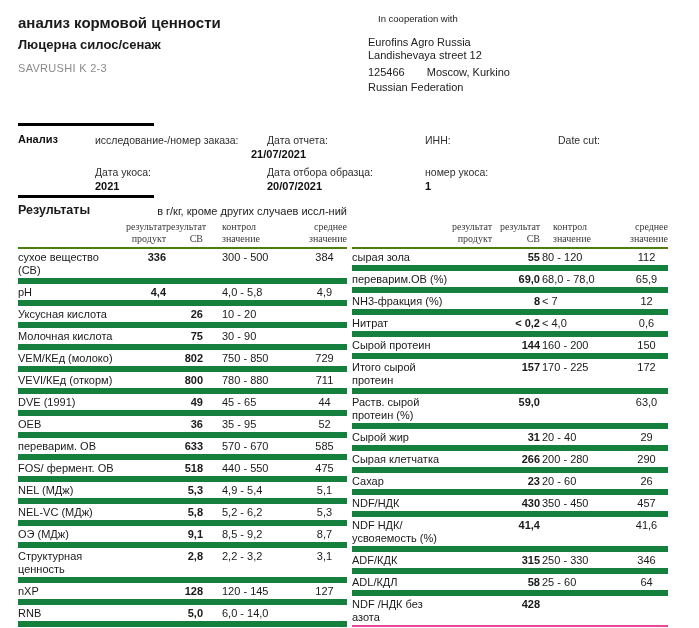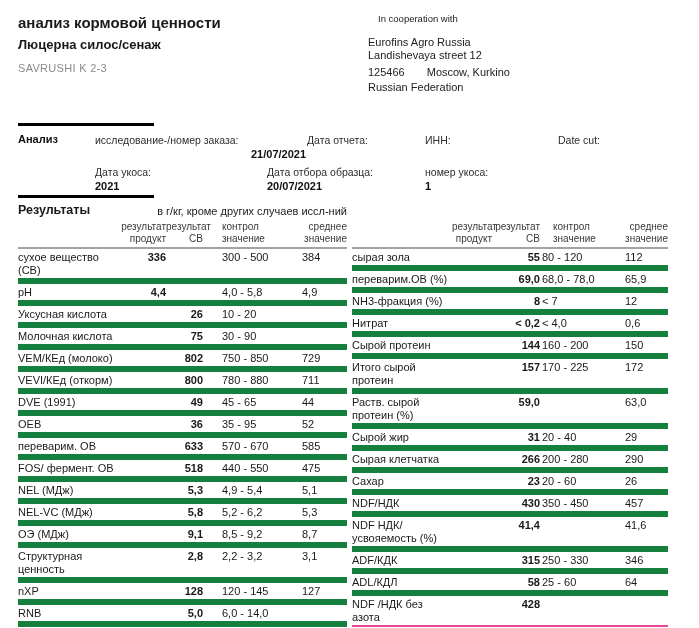--- a/index.html
+++ b/index.html
@@ -11,27 +11,27 @@
   .sample{font-size:11px;color:#8a8a8a;letter-spacing:.3px;}
   .coop{font-size:9.5px;color:#222;}
   .addr{font-size:11px;color:#222;}
   .bar{height:3px;background:#000;}
   .flbl{font-size:10.5px;color:#2e2e2e;}
   .fval{font-size:11px;font-weight:bold;color:#111;}
   .sec-title{font-size:12.5px;font-weight:bold;}
   .units{font-size:11px;color:#222;text-align:right;}
   table{border-collapse:collapse;table-layout:fixed;font-size:11px;color:#1a1a1a;}
   thead td{font-size:10px;color:#3a3a3a;vertical-align:bottom;padding:0 0 2px 0;line-height:12px;}
-  thead tr{border-bottom:2px solid #a3a3a3;}
+  thead tr{border-bottom:2px solid #4d7c0f;font-family:Liberation Serif, serif;}
   tbody tr{border-bottom:6px solid #15803d;}
   tbody tr:last-child{border-bottom:2px solid #ec4899;}
   tbody td{vertical-align:top;padding:2px 0 1px 0;line-height:13px;}
   .cell-label{padding-right:4px;overflow-wrap:anywhere;}
   .cell-product,.cell-sv{text-align:right;font-weight:bold;}
-  .cell-mean{text-align:left;}
+  .cell-mean{text-align:center;}
   .h-right{text-align:right;}
   .t-left .cell-control{padding-left:19px;}
   .t-left thead .h-control{padding-left:19px;}
   .t-right .cell-control{padding-left:2px;}
   .t-right thead .h-control{padding-left:13px;}
 </style>
 </head>
 <body>
 
 <div class="abs title" style="left:18px;top:14px;">анализ кормовой ценности</div>
@@ -44,21 +44,21 @@
 <div class="abs addr" style="left:368px;top:66px;">
   <span>125466</span><span style="display:inline-block;width:22px;"></span><span>Moscow, Kurkino</span>
 </div>
 <div class="abs addr" style="left:368px;top:81px;">Russian Federation</div>
 
 <div class="abs bar" style="left:18px;top:123px;width:136px;"></div>
 
 <div class="abs fval" style="left:18px;top:133px;">Анализ</div>
 
 <div class="abs flbl" style="left:95px;top:134px;">исследование-/номер заказа:</div>
-<div class="abs flbl" style="left:267px;top:134px;margin-left:40px;">Дата отчета:</div>
+<div class="abs flbl" style="left:267px;top:134px;">Дата отчета:</div>
 <div class="abs fval" style="left:251px;top:148px;">21/07/2021</div>
 <div class="abs flbl" style="left:425px;top:134px;">ИНН:</div>
 <div class="abs flbl" style="left:558px;top:134px;">Date cut:</div>
 
 <div class="abs flbl" style="left:95px;top:166px;">Дата укоса:</div>
 <div class="abs fval" style="left:95px;top:180px;">2021</div>
 <div class="abs flbl" style="left:267px;top:166px;">Дата отбора образца:</div>
 <div class="abs fval" style="left:267px;top:180px;">20/07/2021</div>
 <div class="abs flbl" style="left:425px;top:166px;">номер укоса:</div>
 <div class="abs fval" style="left:425px;top:180px;">1</div>

